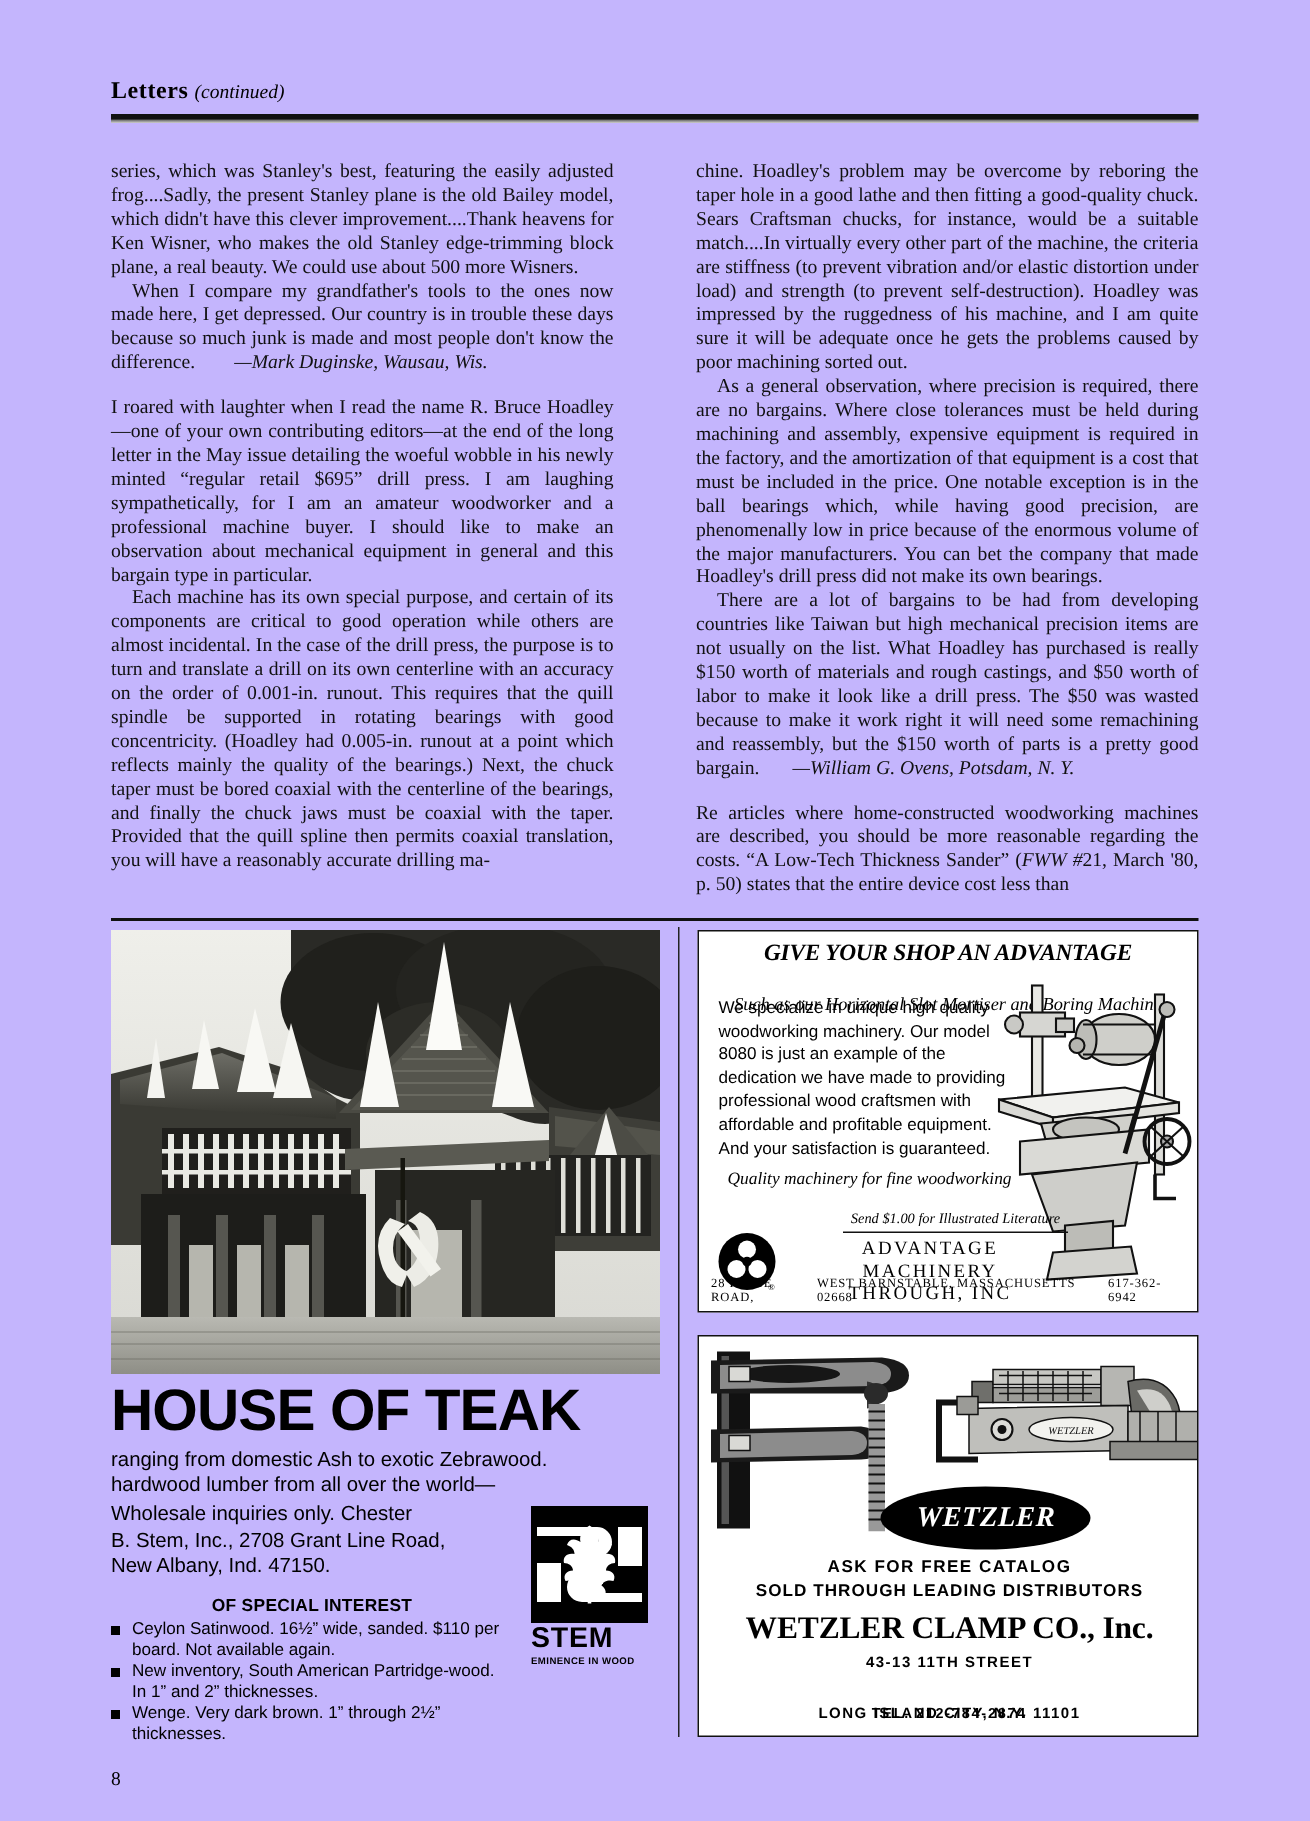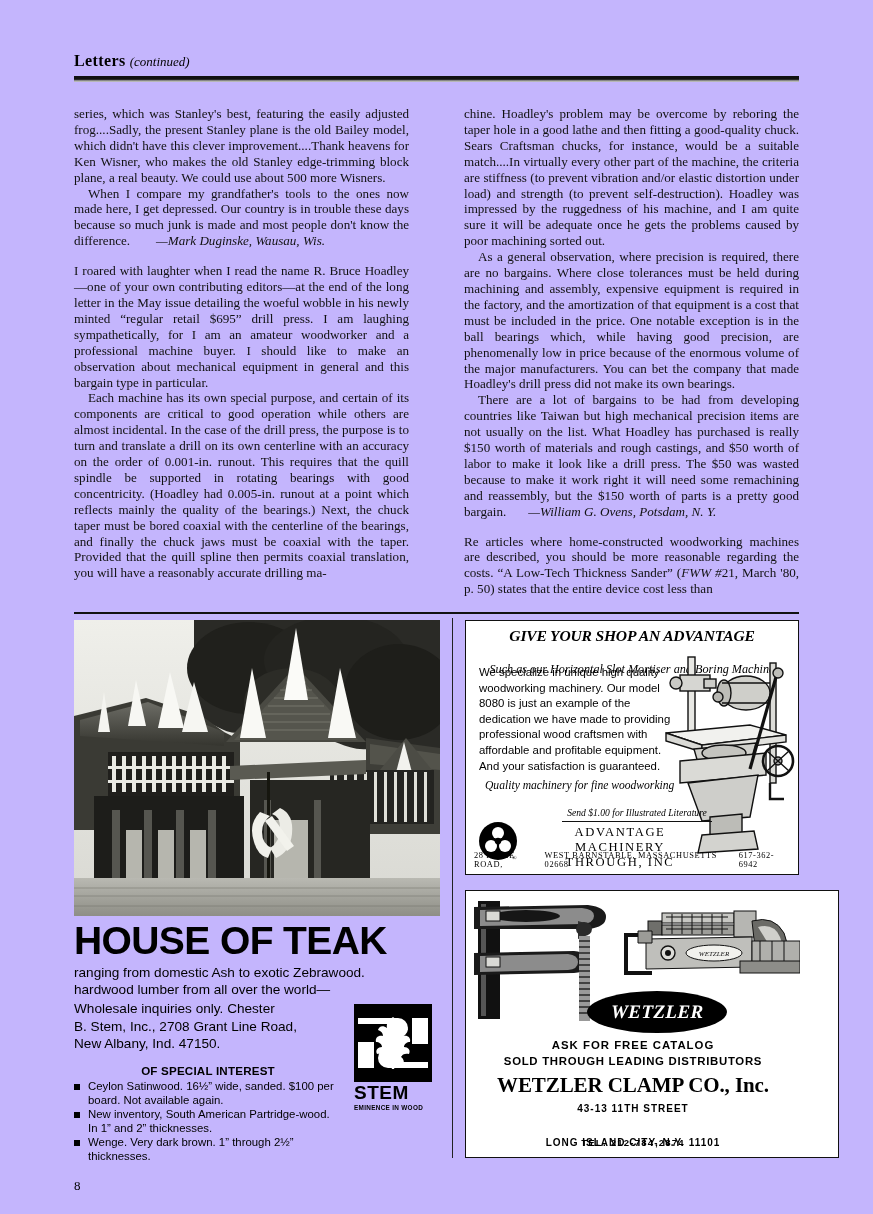--- a/index.html
+++ b/index.html
@@ -293,21 +293,21 @@
     right: 2px;
     top: 28px;
     width: 138px;
     height: 205px;
   }
 
   .wetzler-ad {
     position: absolute;
     left: 465px;
     top: 890px;
-    width: 374px;
+    width: 334px;
     height: 268px;
     border: 1px solid #111;
     box-sizing: border-box;
     background: #fff;
     overflow: hidden;
   }
   .wz-art {
     position: absolute;
     left: 0; top: 0;
     width: 334px; height: 130px;
@@ -536,21 +536,21 @@
     <div class="teak-lower">
       <div>
         <div class="teak-addr">
           <div>Wholesale inquiries only. Chester</div>
           <div>B. Stem, Inc., 2708 Grant Line Road,</div>
           <div>New Albany, Ind. 47150.</div>
         </div>
         <div class="teak-interest">
           <div class="teak-interest-head">OF SPECIAL INTEREST</div>
           <ul>
-            <li>Ceylon Satinwood. 16½” wide, sanded. $100 per board. Not available again.</li>
+            <li>Ceylon Satinwood. 16½” wide, sanded. $110 per board. Not available again.</li>
             <li>New inventory, South American Partridge-wood. In 1” and 2” thicknesses.</li>
             <li>Wenge. Very dark brown. 1” through 2½” thicknesses.</li>
           </ul>
         </div>
       </div>
 
       <div class="stem-logo">
         <div class="stem-mark">
           <svg viewBox="0 0 78 78" width="78" height="78">
             <rect x="0" y="0" width="78" height="78" fill="#000"></rect>

